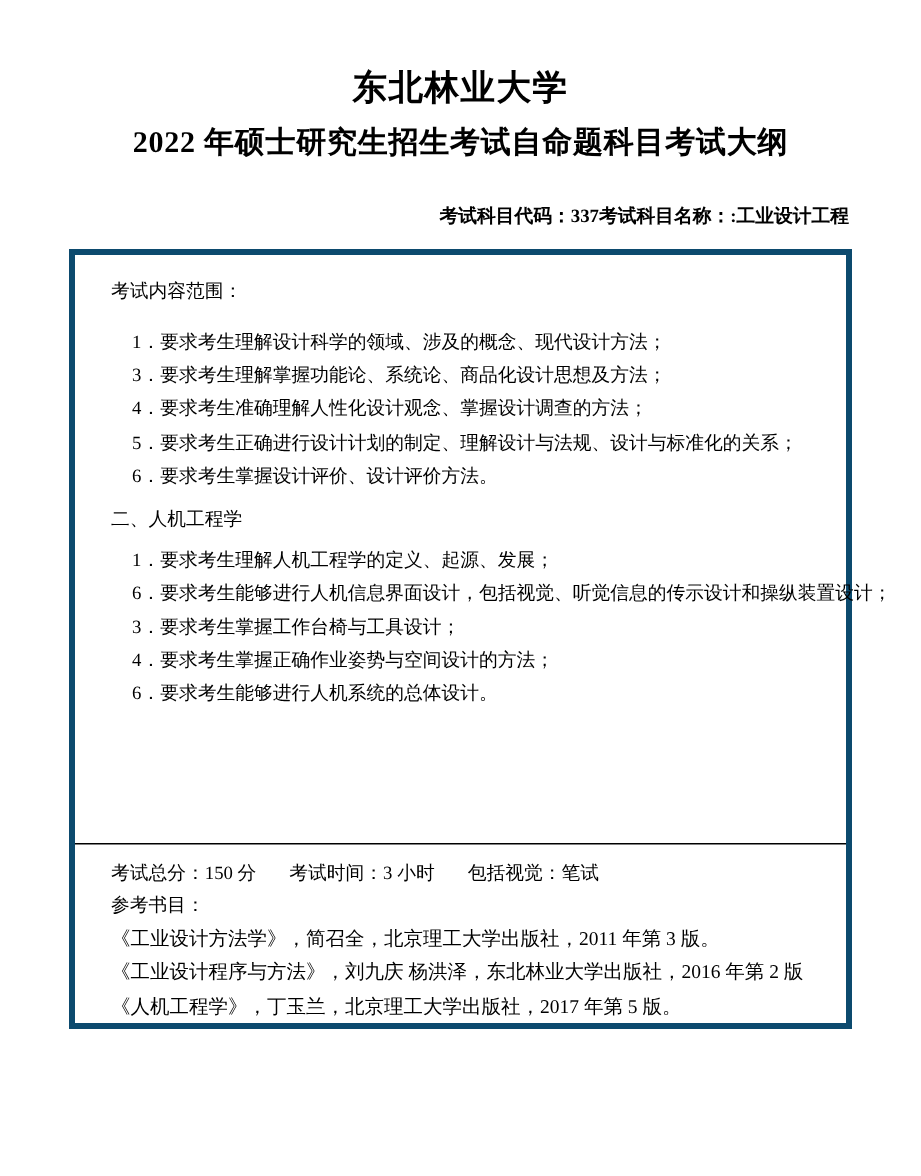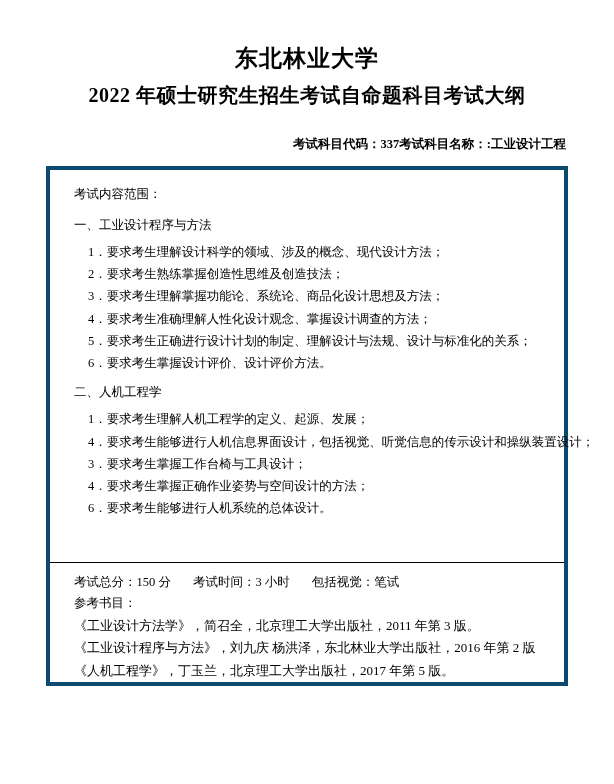--- a/index.html
+++ b/index.html
@@ -132,36 +132,34 @@
     <div class="meta-right">
       <span>考试科目名称：</span><span>:工业设计工程</span>
     </div>
   </div>
 
   <div class="content-box">
 
     <div class="scope-label">考试内容范围：</div>
 
     <div class="section">
-      <div class="section-title">一、工业设计程序与方法</div>
       <ul class="section-items">
         <li>1．要求考生理解设计科学的领域、涉及的概念、现代设计方法；</li>
-        <li>2．要求考生熟练掌握创造性思维及创造技法；</li>
         <li>3．要求考生理解掌握功能论、系统论、商品化设计思想及方法；</li>
         <li>4．要求考生准确理解人性化设计观念、掌握设计调查的方法；</li>
         <li>5．要求考生正确进行设计计划的制定、理解设计与法规、设计与标准化的关系；</li>
         <li>6．要求考生掌握设计评价、设计评价方法。</li>
       </ul>
     </div>
 
     <div class="section">
       <div class="section-title">二、人机工程学</div>
       <ul class="section-items">
         <li>1．要求考生理解人机工程学的定义、起源、发展；</li>
-        <li>4．要求考生能够进行人机信息界面设计，包括视觉、听觉信息的传示设计和操纵装置设计；</li>
+        <li>6．要求考生能够进行人机信息界面设计，包括视觉、听觉信息的传示设计和操纵装置设计；</li>
         <li>3．要求考生掌握工作台椅与工具设计；</li>
         <li>4．要求考生掌握正确作业姿势与空间设计的方法；</li>
         <li>6．要求考生能够进行人机系统的总体设计。</li>
       </ul>
     </div>
 
     <div class="footer-area">
       <hr class="divider">
       <div class="footer-inner">
         <div class="footer-row">

